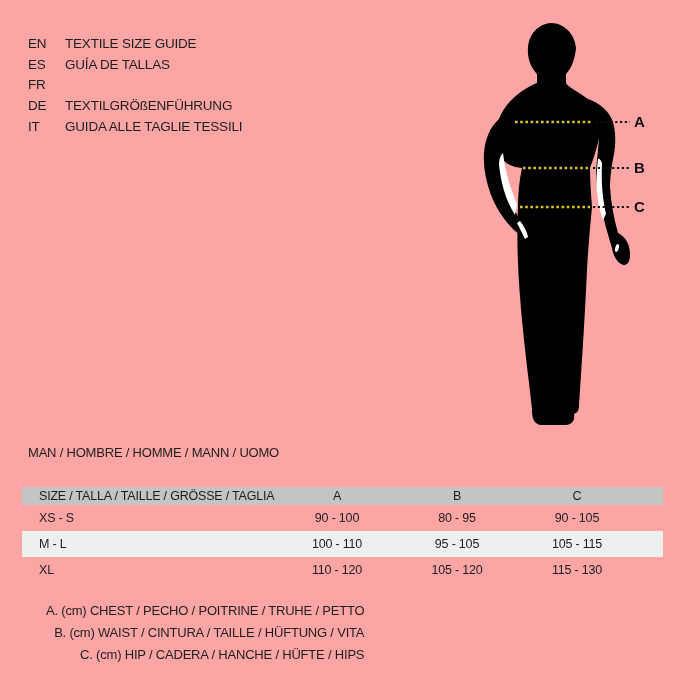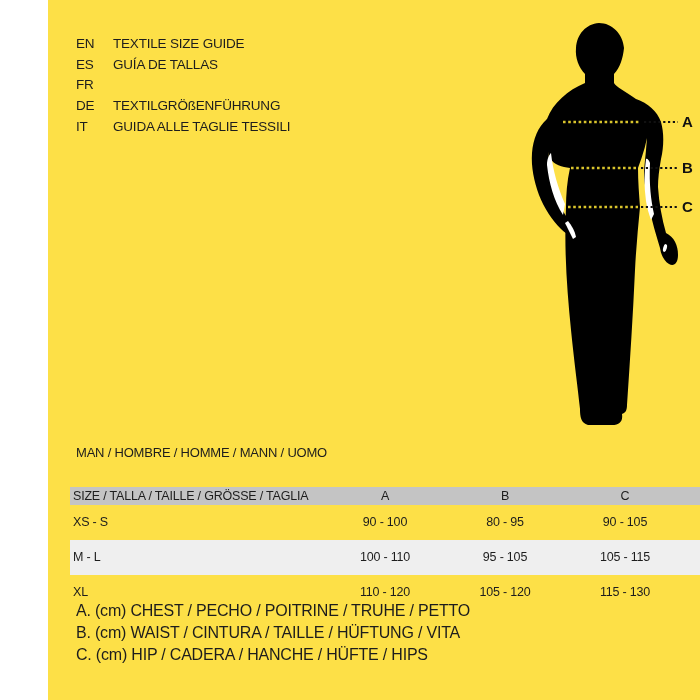--- a/index.html
+++ b/index.html
@@ -3,21 +3,21 @@
 <meta charset="utf-8">
 <style>
   * { margin: 0; padding: 0; box-sizing: border-box; }
   html, body { width: 700px; height: 700px; background: #ffffff; }
   body {
     font-family: "Liberation Sans", sans-serif;
     color: #1d1d1d;
     position: relative;
     overflow: hidden;
   }
-  .page { position: absolute; inset: 0; background: #fde047; margin-left: 48px; }
+  .page { position: absolute; inset: 0; background: #fca5a5; }
 
   
   .lang-list { position: absolute; left: 28px; top: 34px; }
   .lang-row { display: flex; line-height: 20.7px; font-size: 13.5px; letter-spacing: -0.2px; }
   .lang-code { width: 37px; flex: 0 0 37px; }
   .lang-label { white-space: nowrap; }
 
   
   .page-title {
     position: absolute; left: 28px; top: 159px;
@@ -33,28 +33,28 @@
     position: absolute; left: 28px; top: 445px;
     font-size: 13px; letter-spacing: -0.2px; white-space: nowrap;
   }
 
   
   .size-table {
     position: absolute; left: 22px; top: 487px;
     width: 641px; border-collapse: collapse; table-layout: fixed;
     font-size: 12.5px; letter-spacing: -0.2px;
   }
-  .size-table th, .size-table td { font-weight: normal; padding: 0; height: 35px; line-height: 17px; white-space: nowrap; }
+  .size-table th, .size-table td { font-weight: normal; padding: 0; height: 26px; line-height: 17px; white-space: nowrap; }
   .size-table thead th { background: #c4c4c4; height: 18px; line-height: 18px; }
-  .size-table .col-size { text-align: left; padding-left: 3px; }
+  .size-table .col-size { text-align: left; padding-left: 17px; }
   .size-table .col-val { text-align: center; }
   .size-table tbody tr:nth-child(even) td { background: #efefef; }
 
   
-  .legend { position: absolute; left: 28px; top: 600px; font-size: 16px; letter-spacing: -0.2px; }
+  .legend { position: absolute; left: 46px; top: 600px; font-size: 13px; letter-spacing: -0.2px; text-align: right; }
   .legend-line { line-height: 22px; white-space: nowrap; }
 </style>
 </head>
 <body>
 
 <div class="page">
 
   <div class="lang-list">
     <div class="lang-row">
       <span class="lang-code">EN</span>

